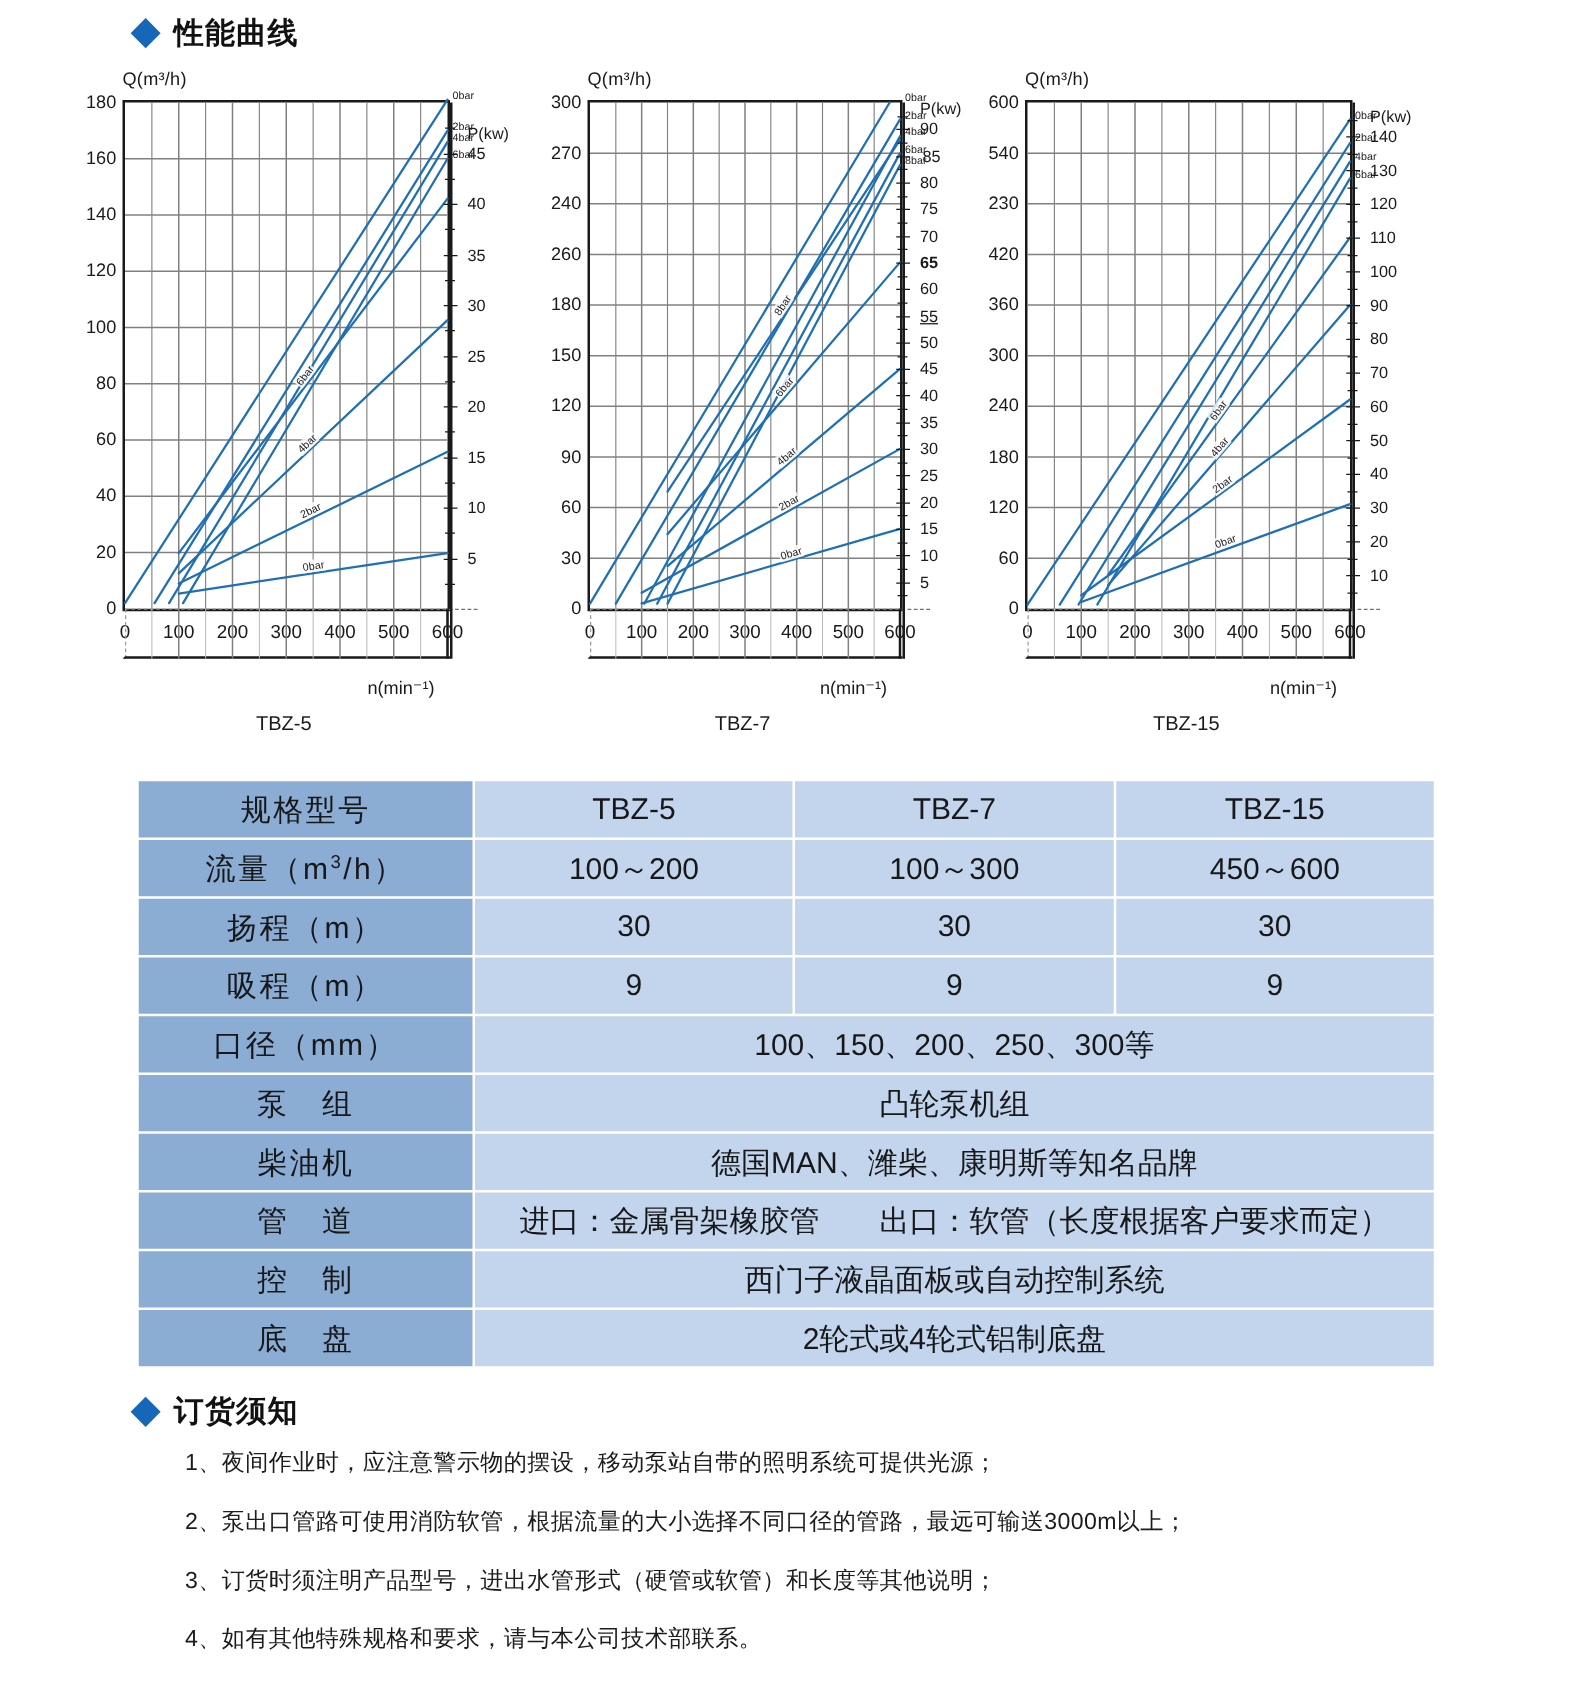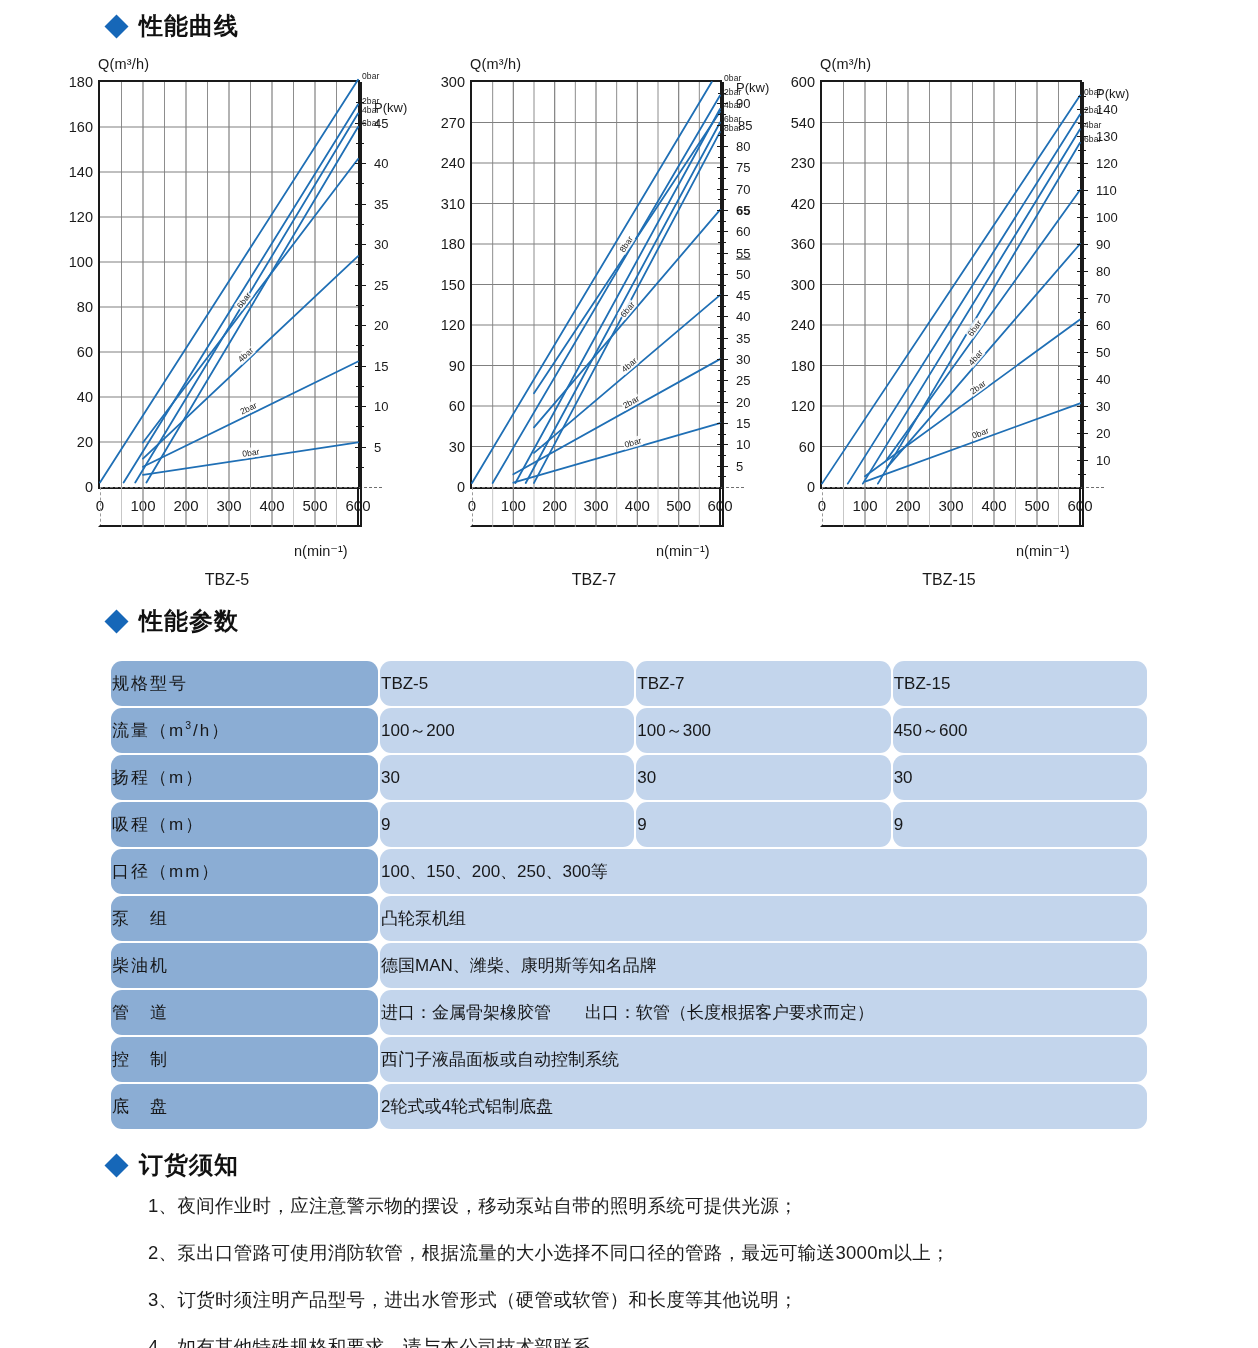--- a/index.html
+++ b/index.html
@@ -64,24 +64,23 @@
   svg{display:block;overflow:visible;}
 
   
   .params{margin-top:4px;}
   table.spec{
     border-collapse:separate;border-spacing:2px;
     margin:22px auto 0 auto;width:1040px;
     table-layout:fixed;
   }
   table.spec td{
-    vertical-align:middle;
-    font-size:17px;height:43px;
+    text-align:center;vertical-align:middle;
+    font-size:24px;height:43px;
     color:#17181a;
-    border-radius:11px;
   }
   td.rowhead{
     background:#8badd4;width:265px;letter-spacing:2px;
   }
   td.val{background:#c3d5ec;}
   sup{font-size:.62em;vertical-align:super;}
 
   
   .notes{margin-top:18px;}
   .note-list{margin:12px 0 0 0;padding:0;list-style:none;}
@@ -253,21 +252,21 @@
             <line x1="41.33333333333333" y1="400.7368421052632" x2="248" y2="341.0526315789474" stroke="#1f6fb5" stroke-width="1.8" stroke-linecap="round"></line>
           </svg>
           <div class="yticks">
             <div class="ytick" style="top: 405px;">0</div>
             <div class="ytick" style="top: 364.5px;">30</div>
             <div class="ytick" style="top: 324px;">60</div>
             <div class="ytick" style="top: 283.5px;">90</div>
             <div class="ytick" style="top: 243px;">120</div>
             <div class="ytick" style="top: 202.5px;">150</div>
             <div class="ytick" style="top: 162px;">180</div>
-            <div class="ytick" style="top: 121.5px;">310</div>
+            <div class="ytick" style="top: 121.5px;">260</div>
             <div class="ytick" style="top: 81px;">240</div>
             <div class="ytick" style="top: 40.5px;">270</div>
             <div class="ytick" style="top: 0px;">300</div>
           </div>
           <div class="xticks">
             <div class="xtick" style="left: 0px;">0</div>
             <div class="xtick" style="left: 41.3333px;">100</div>
             <div class="xtick" style="left: 82.6667px;">200</div>
             <div class="xtick" style="left: 124px;">300</div>
             <div class="xtick" style="left: 165.333px;">400</div>
@@ -496,24 +495,20 @@
             <div style="position: absolute; left: -4px; top: 13.5px; width: 8px; border-top: 1.2px solid rgb(26, 26, 26);"></div>
           </div>
         </div>
       </div>
       <div class="nlabel" style="left: 196px; top: 487px;">n(min⁻¹)</div>
       <div class="chart-name" style="left: 129px; top: 515px;">TBZ-15</div>
     </div>
   </div>
 
 <div class="params">
-  <div class="section-head">
-    <span class="diamond"></span>
-    <span class="section-title">性能参数</span>
-  </div>
   <table class="spec" id="spec-table">
       <tbody>
         <tr>
           <td class="rowhead">规格型号</td>
           <td class="val">TBZ-5</td>
           <td class="val">TBZ-7</td>
           <td class="val">TBZ-15</td>
         </tr>
         <tr>
           <td class="rowhead">流量（m<sup>3</sup>/h）</td>

